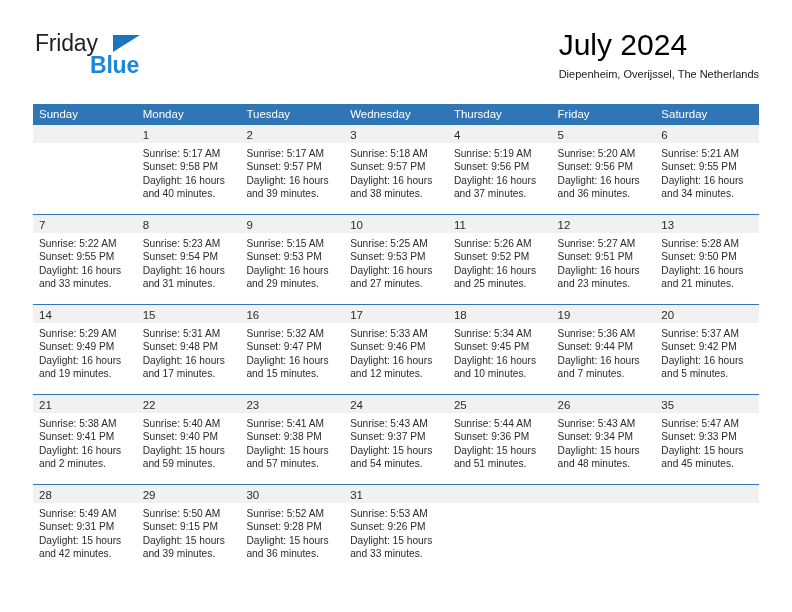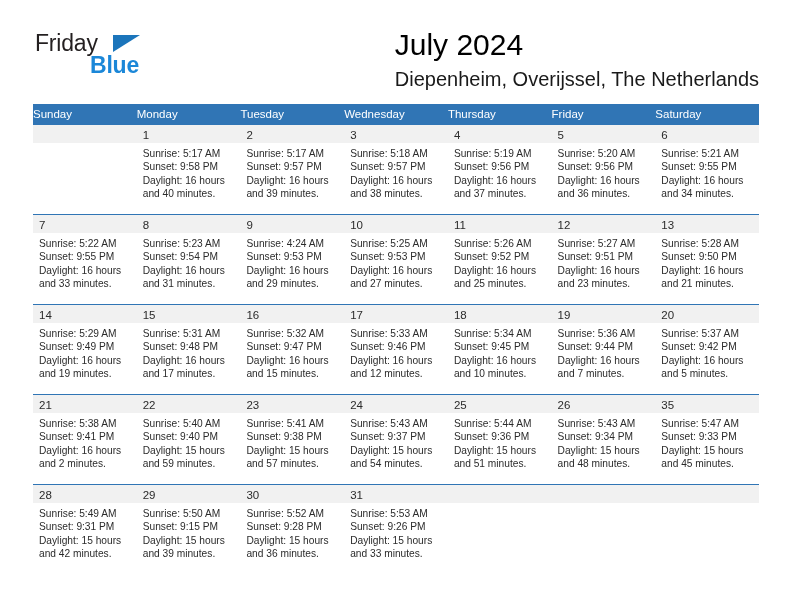--- a/index.html
+++ b/index.html
@@ -75,21 +75,21 @@
   }
   .cal-title {
     font-size: 30px;
     font-weight: 400;
     color: #000000;
     line-height: 1.12;
     white-space: nowrap;
   }
   .cal-subtitle {
     margin-top: 6px;
-    font-size: 20px;
+    font-size: 11px;
     font-weight: 400;
     color: #1a1a1a;
     line-height: 1.15;
     white-space: nowrap;
   }
 
   
   .calendar {
     position: absolute;
     left: 33px;
@@ -102,20 +102,21 @@
     width: 100%;
     background: #3075b5;
     height: 21px;
   }
   .weekday {
     flex: 1 1 0;
     min-width: 0;
     color: #ffffff;
     font-size: 11.5px;
     line-height: 21px;
+    padding-left: 6px;
     box-sizing: border-box;
     white-space: nowrap;
     overflow: hidden;
   }
 
   .week-row {
     display: flex;
     width: 100%;
     border-top: 1.5px solid #3075b5;
     box-sizing: border-box;
@@ -262,21 +263,21 @@
             <div class="day-body">
               <div class="day-line">Sunrise: 5:23 AM</div>
               <div class="day-line">Sunset: 9:54 PM</div>
               <div class="day-line">Daylight: 16 hours</div>
               <div class="day-line">and 31 minutes.</div>
             </div>
           </div>
           <div class="day-cell">
             <div class="daynum-band"><span class="daynum">9</span></div>
             <div class="day-body">
-              <div class="day-line">Sunrise: 4:24 AM</div>
+              <div class="day-line">Sunrise: 5:15 AM</div>
               <div class="day-line">Sunset: 9:53 PM</div>
               <div class="day-line">Daylight: 16 hours</div>
               <div class="day-line">and 29 minutes.</div>
             </div>
           </div>
           <div class="day-cell">
             <div class="daynum-band"><span class="daynum">10</span></div>
             <div class="day-body">
               <div class="day-line">Sunrise: 5:25 AM</div>
               <div class="day-line">Sunset: 9:53 PM</div>

